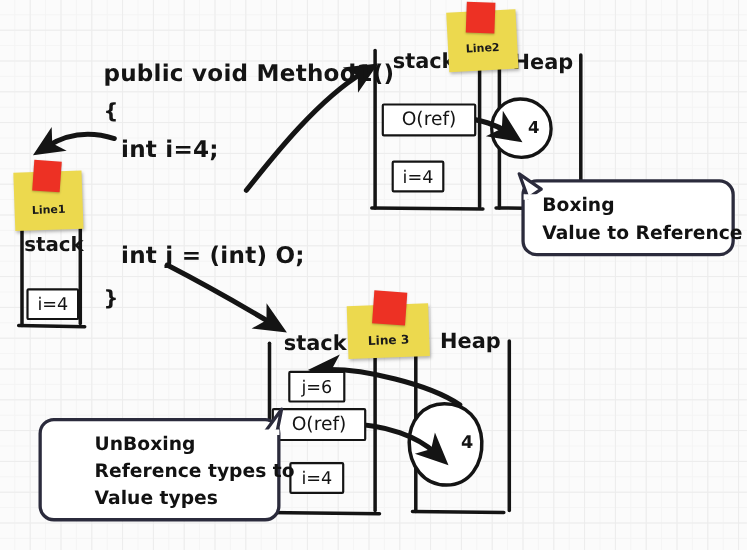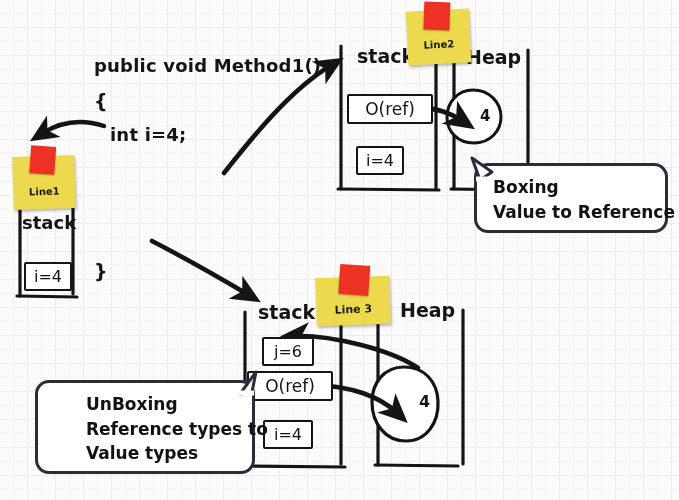--- a/index.html
+++ b/index.html
@@ -37,21 +37,21 @@
   
   .hw{
     position:absolute;
     font-family:"DejaVu Sans", sans-serif;
     color:#141414;
     white-space:nowrap;
     line-height:1;
     font-weight:700;
   }
   .code{
-    font-size:18px;
+    font-size:21px;
     letter-spacing:.2px;
   }
   .lbl{
     font-size:19px;
     font-weight:700;
     letter-spacing:0px;
   }
 
   
   .slot{
@@ -161,20 +161,21 @@
     <path d="M422,108 C437,108 452,114 461,120" fill="none" stroke="#141414" stroke-width="4.8" stroke-linecap="round" marker-end="url(#ah)"></path>
 
     <path d="M314,385 C352,386 380,397 396,412" fill="none" stroke="#141414" stroke-width="4.6" stroke-linecap="round" marker-end="url(#ah)"></path>
 
     <path d="M418,368 C390,349 330,335 296,336" fill="none" stroke="#141414" stroke-width="4.6" stroke-linecap="round" marker-end="url(#ah)"></path>
   </svg>
 
   <div class="hw code" style="left:94px; top:57px;">public void Method1()</div>
   <div class="hw code" style="left:94px; top:92px; font-size:19px;">{</div>
   <div class="hw code" style="left:110px; top:126px;">int i=4;</div>
+  <div class="hw code" style="left:110px; top:222px;">int j = (int) O;</div>
   <div class="hw code" style="left:94px; top:262px; font-size:19px;">}</div>
 
   <div class="sticky" style="left:13px; top:156px; width:62px; height:53px; transform:rotate(-2deg);">
     <div class="tape" style="left:18px; top:-10px; width:25px; height:28px; transform:rotate(6deg);"></div>
     <div class="stickytxt" style="top:30px; font-size:10px;">Line1</div>
   </div>
   <div class="hw lbl" style="left:22px; top:214px; font-size:18px;">stack</div>
   <div class="slot" style="left:24px; top:262px; width:48px; height:29px;">i=4</div>
 
   <div class="hw lbl" style="left:357px; top:47px;">stack</div>

